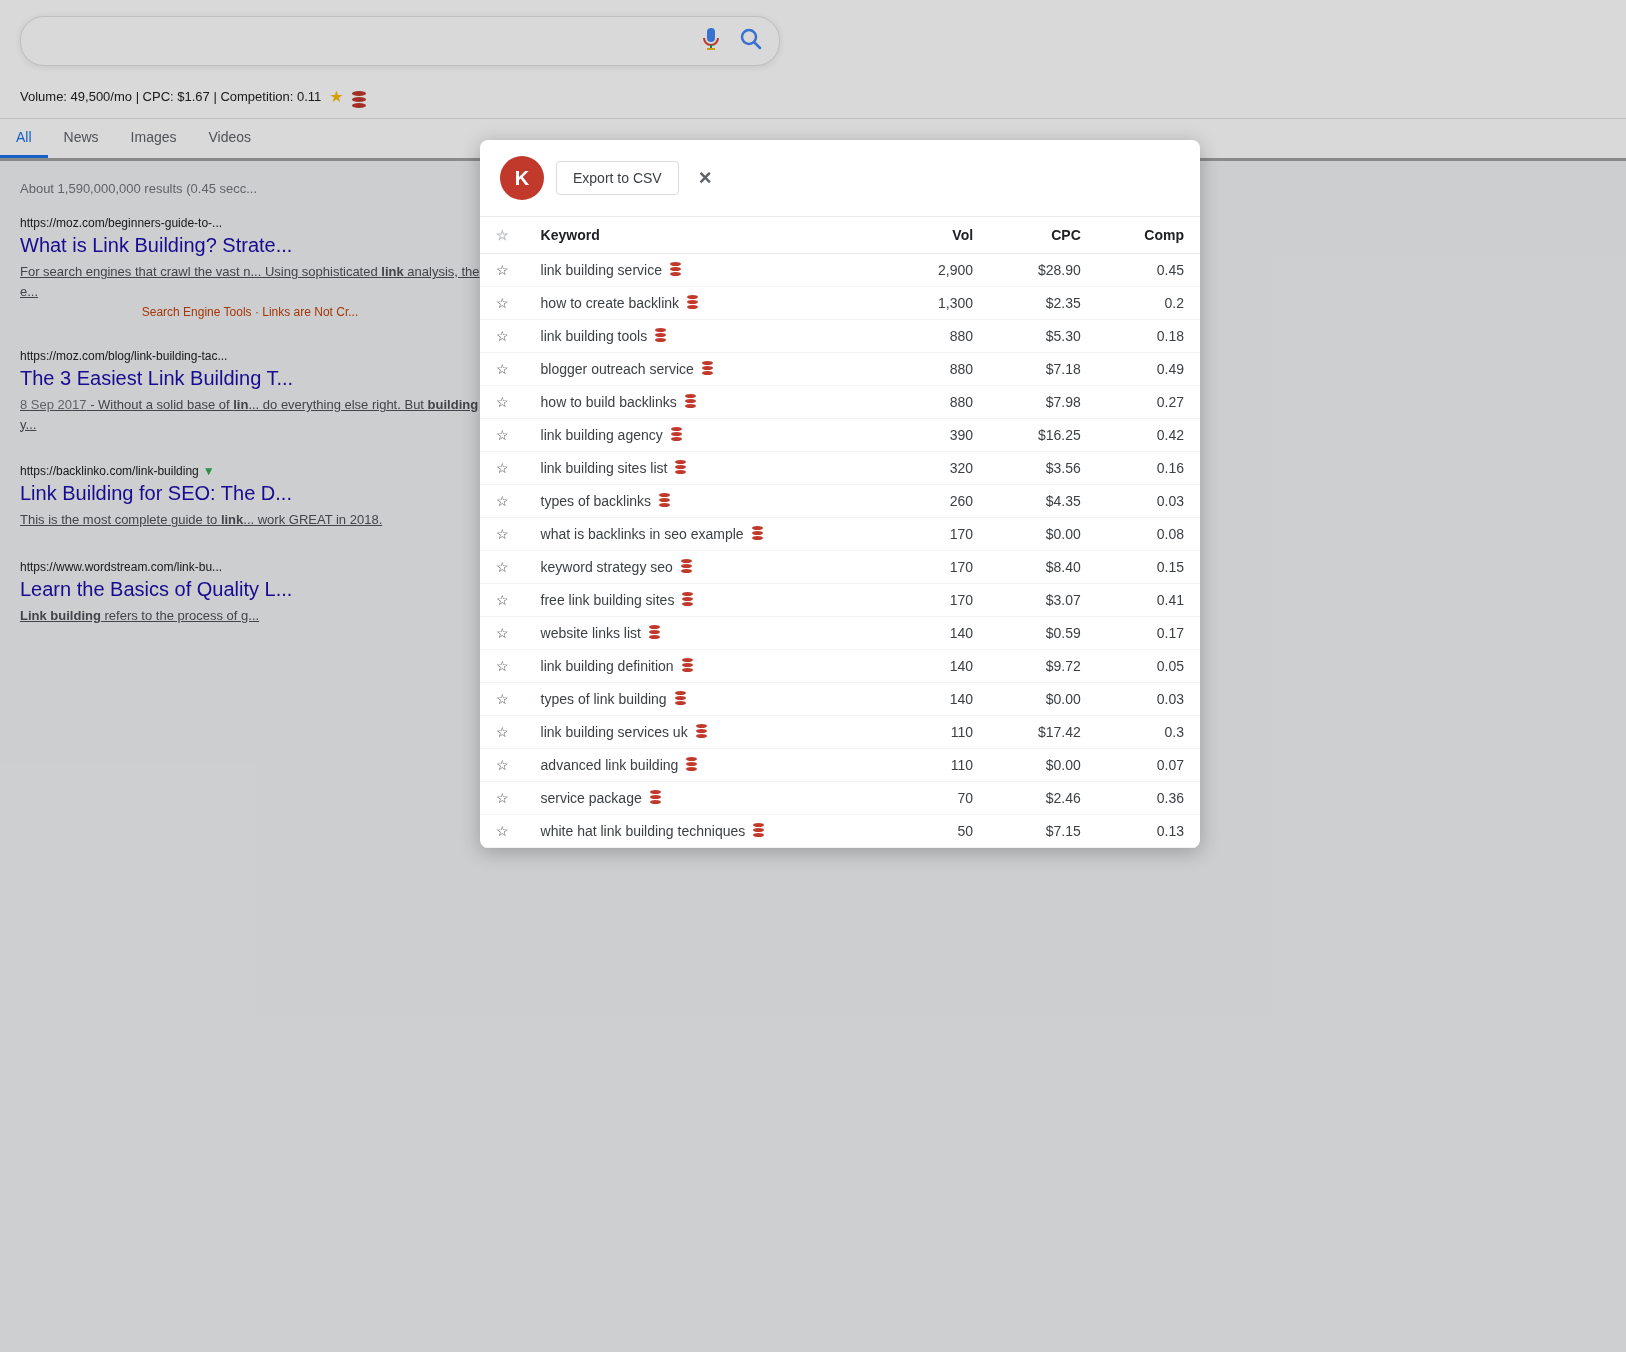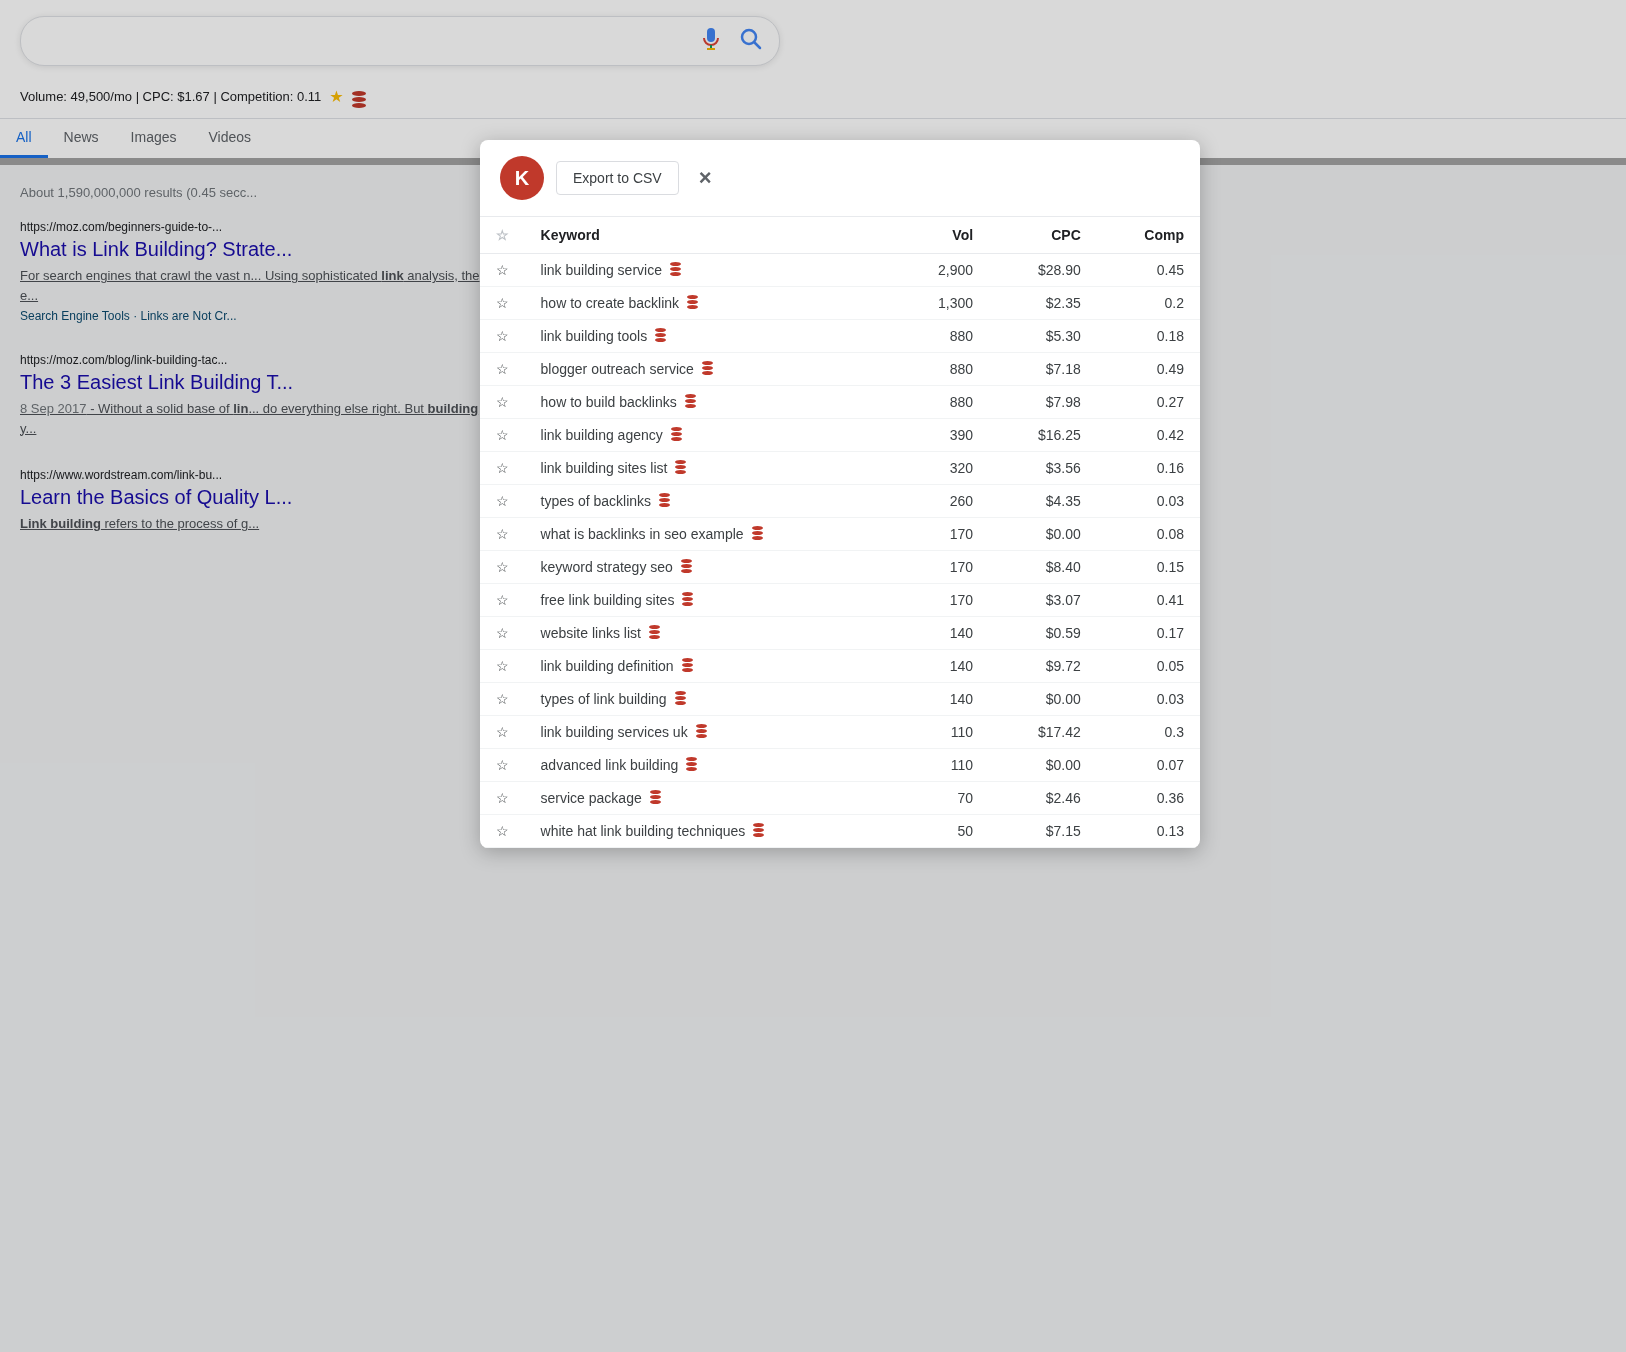--- a/index.html
+++ b/index.html
@@ -121,22 +121,23 @@
     .result-desc {
       font-size: 13px;
       color: #4d5156;
       line-height: 1.5;
       margin-top: 4px;
       text-decoration: underline;
     }
     .result-desc .bold { font-weight: bold; }
     .result-links {
       font-size: 12px;
-      color: #0c4a6e;
+      color: #c2410c;
       margin-top: 4px;
+      text-align: center;
     }
     .result-date {
       color: #70757a;
     }
 
     
     .popup-overlay {
       position: absolute;
       top: 0;
       left: 0;
@@ -285,21 +286,21 @@
     <span>
       <span class="db-icon">
         <span class="db-layer"></span>
         <span class="db-layer"></span>
         <span class="db-layer"></span>
       </span>
     </span>
   </div>
 </div>
 
-<div class="nav-tabs" style="background:white; border-bottom:7px solid #a3a3a3;">
+<div class="nav-tabs" style="background:white; border-bottom:3px solid #a3a3a3;">
   <a class="nav-tab active">All</a>
   <a class="nav-tab">News</a>
   <a class="nav-tab">Images</a>
   <a class="nav-tab">Videos</a>
 </div>
 
 <div class="main-content">
   <div class="results-count">About 1,590,000,000 results (0.45 secc...</div>
 
   <div class="result-item">
@@ -316,20 +317,30 @@
   <div class="result-item">
     <div class="result-url">
       <span>https://moz.com/blog/link-building-tac...</span>
     </div>
     <a class="result-title">The 3 Easiest Link Building T...</a>
     <div class="result-desc">
       <span class="result-date">8 Sep 2017</span> - Without a solid base of <span class="bold">lin</span>... do everything else right. But <span class="bold">building</span> y...
     </div>
   </div>
 
+  <div class="result-item">
+    <div class="result-url">
+      <span>https://backlinko.com/link-building</span>
+      <span style="color:#34a853; font-size:12px;">▼</span>
+    </div>
+    <a class="result-title">Link Building for SEO: The D...</a>
+    <div class="result-desc">
+      This is the most complete guide to <span class="bold">link</span>... work GREAT in 2018.
+    </div>
+  </div>
 
   <div class="result-item">
     <div class="result-url">
       <span>https://www.wordstream.com/link-bu...</span>
     </div>
     <a class="result-title">Learn the Basics of Quality L...</a>
     <div class="result-desc">
       <span class="bold">Link building</span> refers to the process of g...
     </div>
   </div>

